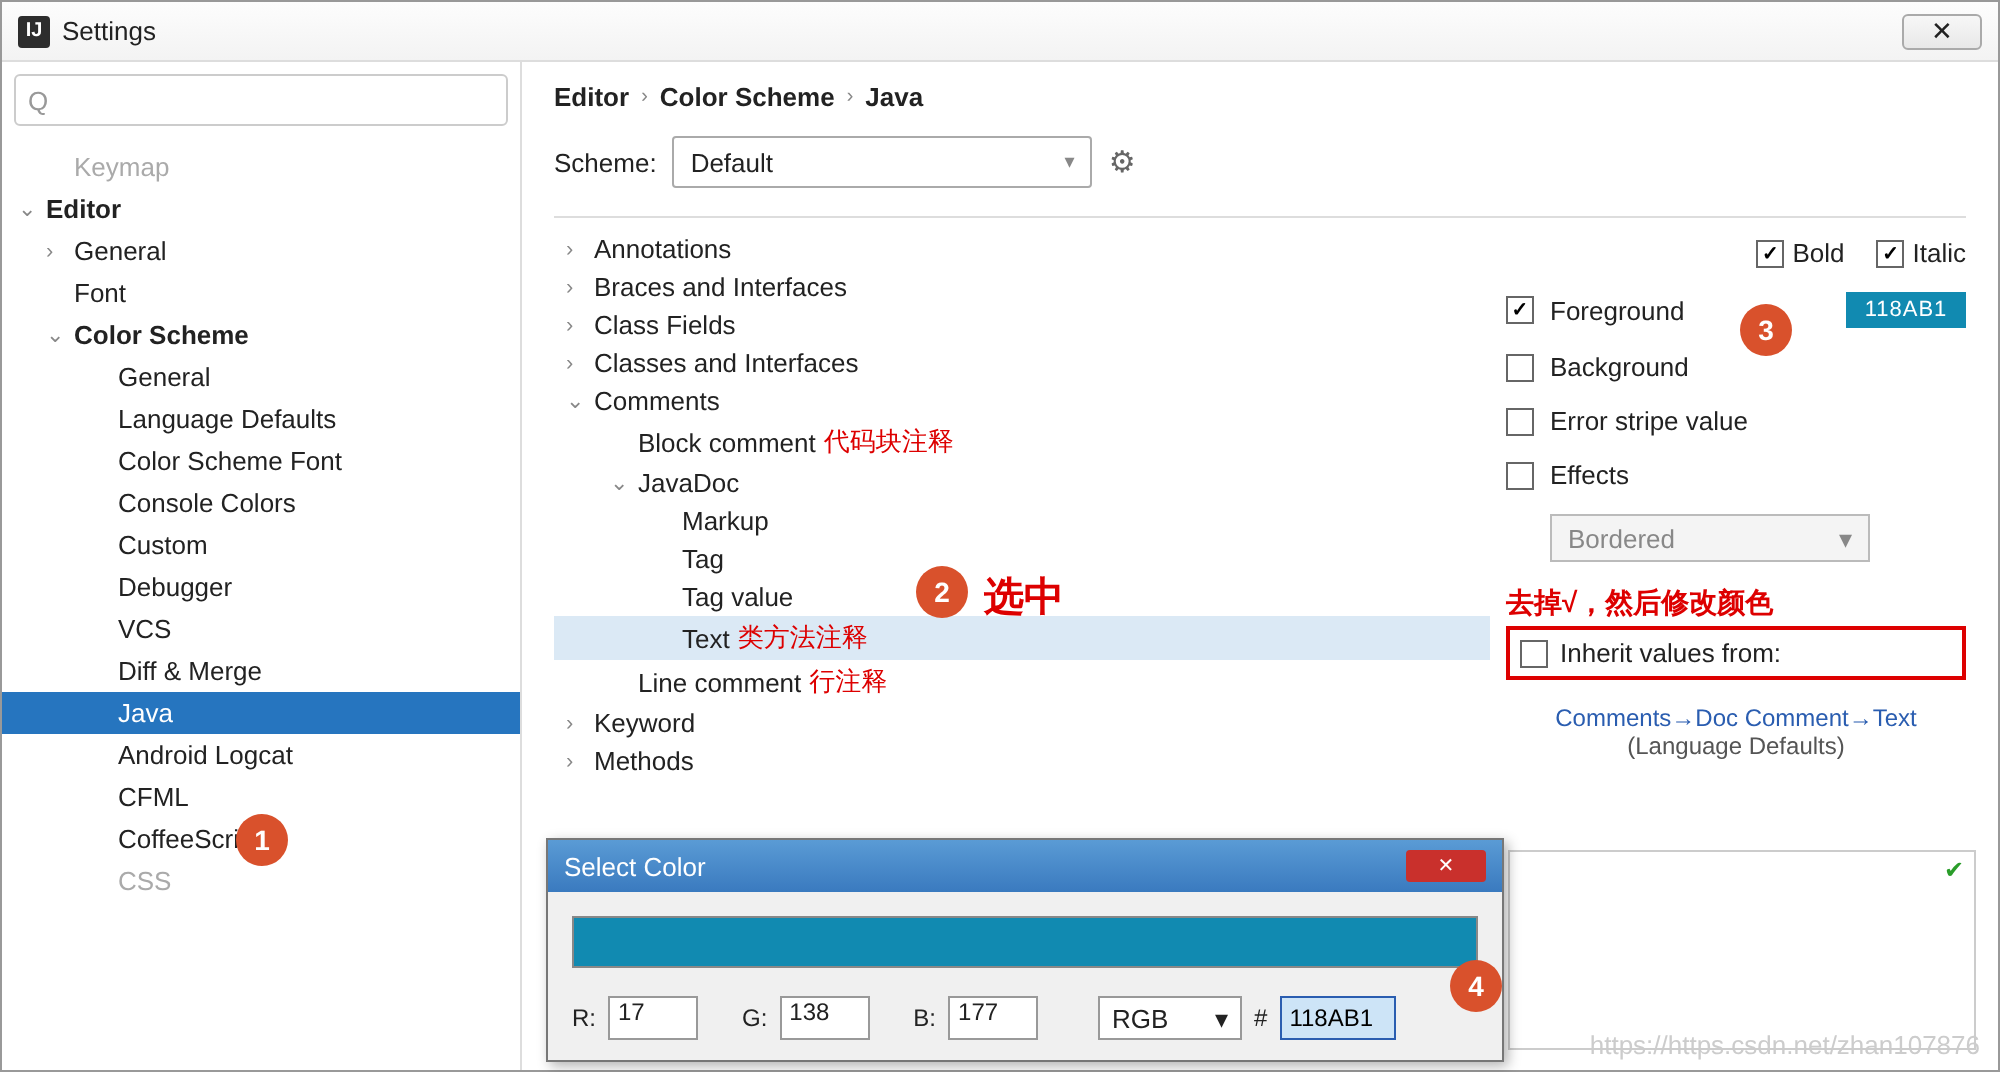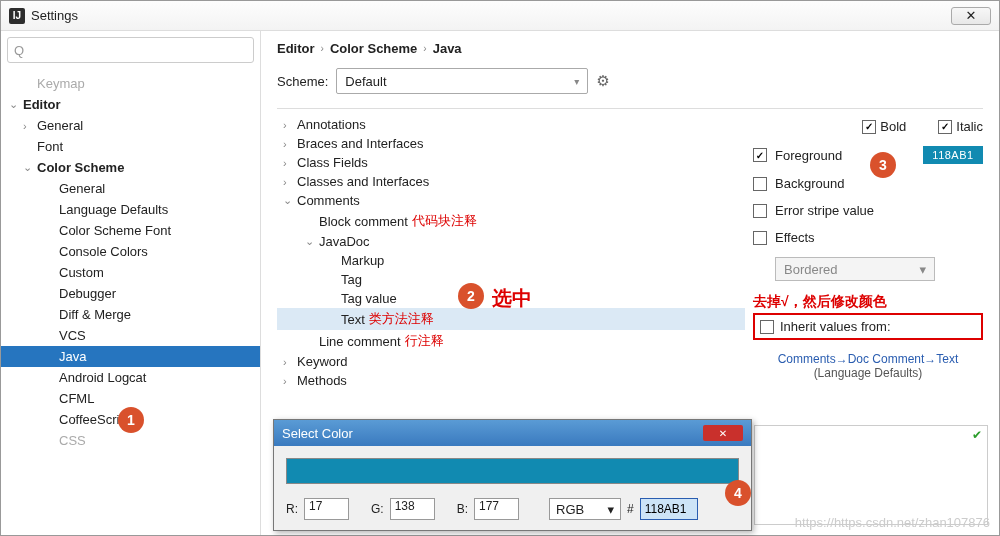--- a/index.html
+++ b/index.html
@@ -18,21 +18,21 @@
 .tree-item .arrow { width: 14px; color: #888; font-size: 11px; display: inline-block; }
 .tree-item .label { flex: 1; }
 .tree-item.bold .label { font-weight: bold; }
 .tree-item.selected { background: #2675bf; color: #fff; }
 .indent-1 { padding-left: 22px; }
 .indent-2 { padding-left: 44px; }
 .main { flex: 1; display: flex; flex-direction: column; padding: 10px 16px 0 16px; background: #fff; position: relative; overflow: hidden; }
 .breadcrumb { display: flex; align-items: center; gap: 6px; font-weight: bold; margin-bottom: 12px; }
 .breadcrumb .sep { color: #888; font-size: 10px; font-weight: normal; }
 .scheme-row { display: flex; align-items: center; gap: 8px; margin-bottom: 14px; }
-.scheme-select { width: 252px; height: 26px; border: 1px solid #aaa; background: #fff; padding: 0 8px; display: flex; align-items: center; justify-content: space-between; border-radius: 2px; }
+.scheme-select { width: 210px; height: 26px; border: 1px solid #aaa; background: #fff; padding: 0 8px; display: flex; align-items: center; justify-content: space-between; border-radius: 2px; }
 .gear { color: #666; font-size: 15px; }
 .editor-body { display: flex; gap: 8px; border-top: 1px solid #ddd; padding-top: 6px; flex: 1; overflow: hidden; }
 .opt-tree { flex: 1; overflow: hidden; }
 .opt-item { display: flex; align-items: center; padding: 2px 4px; white-space: nowrap; }
 .opt-item .arrow { width: 14px; color: #888; font-size: 11px; display: inline-block; }
 .opt-item.selected { background: #dbe9f5; }
 .oi0 { padding-left: 6px; }
 .oi1 { padding-left: 28px; }
 .oi2 { padding-left: 50px; }
 .red-note { color: #d00; margin-left: 4px; }
@@ -122,25 +122,25 @@
           <div class="tree-item indent-2">
             <span class="arrow"></span>
             <span class="label">Custom</span>
           </div>
           <div class="tree-item indent-2">
             <span class="arrow"></span>
             <span class="label">Debugger</span>
           </div>
           <div class="tree-item indent-2">
             <span class="arrow"></span>
+            <span class="label">VCS</span>
+          </div>
+          <div class="tree-item indent-2">
+            <span class="arrow"></span>
             <span class="label">Diff &amp; Merge</span>
-          </div>
-          <div class="tree-item indent-2">
-            <span class="arrow"></span>
-            <span class="label">VCS</span>
           </div>
           <div class="tree-item indent-2 selected">
             <span class="arrow"></span>
             <span class="label">Java</span>
           </div>
           <div class="tree-item indent-2">
             <span class="arrow"></span>
             <span class="label">Android Logcat</span>
           </div>
           <div class="tree-item indent-2">
@@ -229,21 +229,21 @@
             <div class="opt-item oi0">
               <span class="arrow">›</span>
               <span>Keyword</span>
             </div>
             <div class="opt-item oi0">
               <span class="arrow">›</span>
               <span>Methods</span>
             </div>
           </div>
         <div class="props">
-          <div class="prop-row" style="justify-content:flex-end;gap:32px">
+          <div class="prop-row" style="justify-content:flex-end;gap:16px">
             <span style="display:flex;align-items:center;gap:4px">
               <span class="cb checked"></span>
               <span>Bold</span>
             </span>
             <span style="display:flex;align-items:center;gap:4px">
               <span class="cb checked"></span>
               <span>Italic</span>
             </span>
           </div>
           <div class="prop-row">

